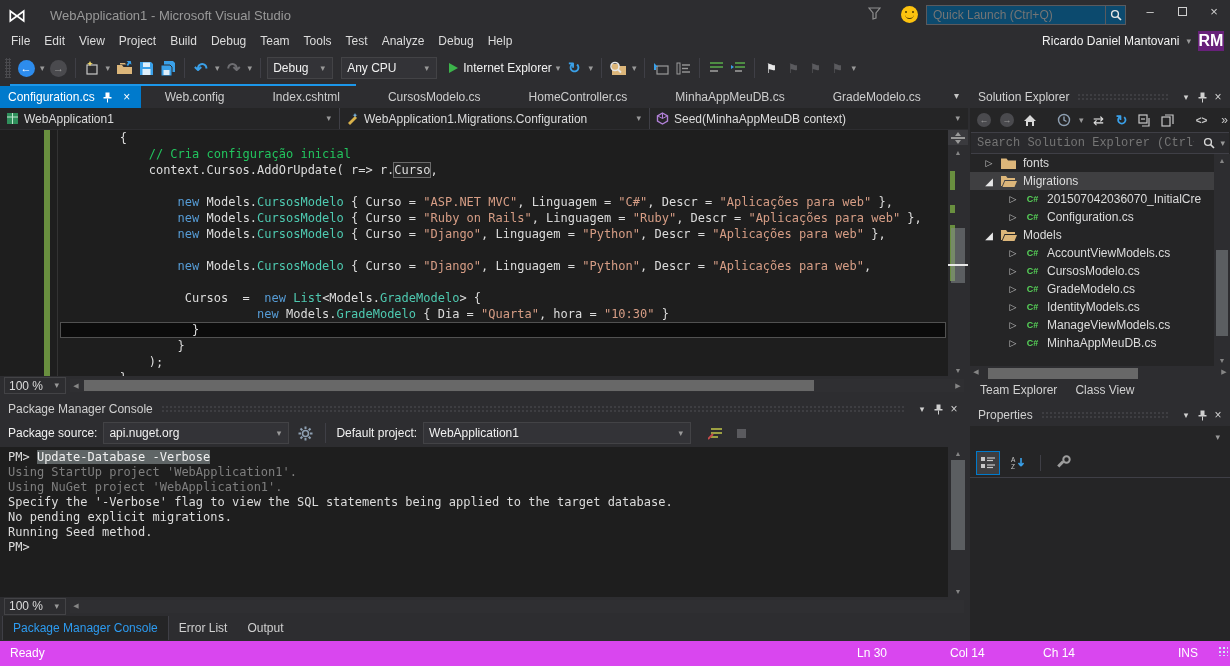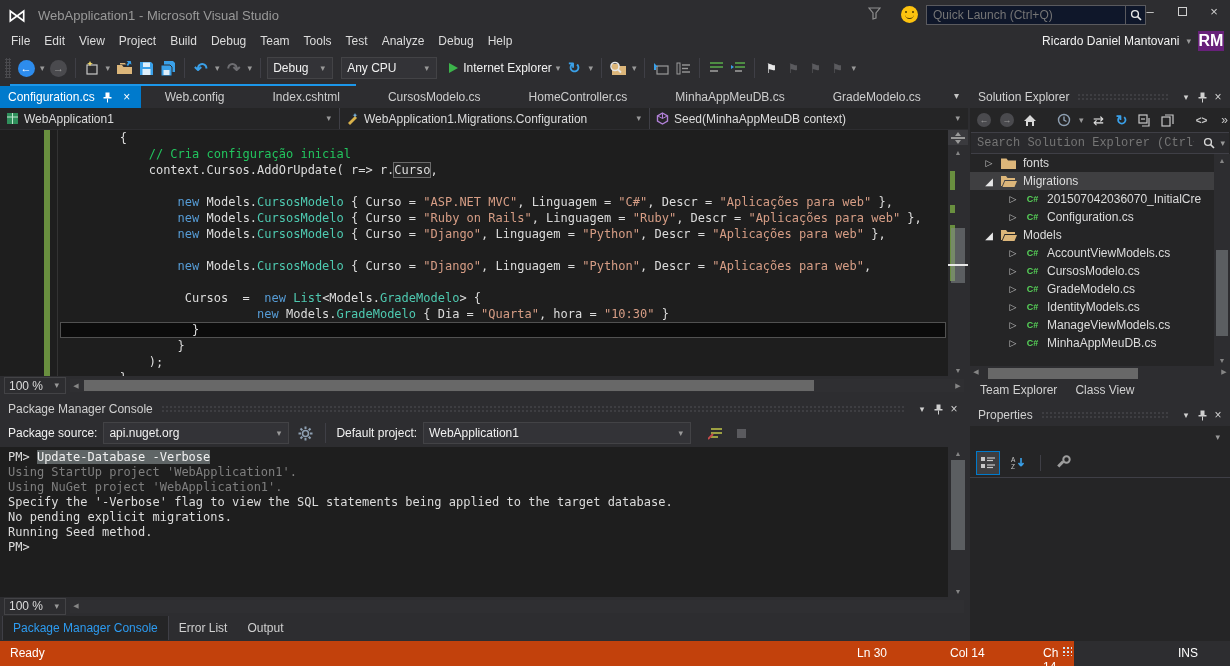--- a/index.html
+++ b/index.html
@@ -6,22 +6,22 @@
 html,body{width:1230px;height:666px;overflow:hidden}
 body{font-family:"Liberation Sans",sans-serif;font-size:12px;color:#f1f1f1;background:#2d2d30}
 #app{position:relative;width:1230px;height:666px;background:#2d2d30}
 .abs{position:absolute}
 .sep{width:1px;background:#3f3f46;height:20px;margin:0 4px}
 .caret{color:#999;font-size:9px;line-height:1;padding:0 2px}
 .ico{display:inline-flex;align-items:center;justify-content:center}
 
 .titlebar{left:0;top:0;width:1230px;height:30px;display:flex;align-items:center}
 .vslogo{width:34px;text-align:center;font-size:19px;color:#fff}
-.wtitle{color:#999;font-size:13px;margin-left:4px}
-.qlbox{position:absolute;left:926px;top:5px;width:220px;height:20px;background:#0f172a;border:1px solid #5a5a5e;display:flex;align-items:center}
+.wtitle{color:#999;font-size:13px;margin-left:16px}
+.qlbox{position:absolute;left:926px;top:5px;width:200px;height:20px;background:#0c4a6e;border:1px solid #5a5a5e;display:flex;align-items:center}
 .qlbox input{flex:1;background:transparent;border:0;outline:0;color:#999;font-family:"Liberation Sans",sans-serif;font-size:12px;padding:0 6px}
 .winbtn{width:32px;height:22px;display:flex;align-items:center;justify-content:center;color:#d0d0d0;font-size:13px}
 .maxglyph{width:9px;height:9px;border:1px solid #d0d0d0}
 .funnel{position:absolute;left:868px;top:7px}
 .smiley{position:absolute;left:901px;top:6px;width:17px;height:17px;border-radius:50%;background:#fdc30f;display:flex;align-items:center;justify-content:center}
 .smiley i{width:9px;height:5px;border-bottom:1.5px solid #4d3a00;border-radius:0 0 6px 6px;margin-top:3px}
 .smiley b{position:absolute;top:5px;width:2px;height:2px;background:#4d3a00;border-radius:50%}
 .smiley b.l{left:4px}.smiley b.r{right:4px}
 
 .menubar{left:0;top:30px;width:1230px;height:22px;display:flex;align-items:center;padding-left:4px}
@@ -106,21 +106,21 @@
 .tree-vscroll{position:absolute;right:0;top:0;width:16px;height:212px;background:#2d2d30}
 .se-hscroll{height:12px;margin:0;background:#2d2d30;display:flex;align-items:center}
 .se-tabs{height:24px;display:flex;align-items:center;gap:2px;background:#2d2d30;padding-left:2px}
 .se-tab{padding:4px 8px;color:#d0d0d0}
 .se-tab.active{background:#252526;color:#2d9bf0}
 .props-combo{height:22px;display:flex;align-items:center;justify-content:flex-end;padding-right:8px;background:#252526}
 .props-toolbar{height:30px;display:flex;align-items:center;gap:6px;padding-left:6px;background:#252526;border-bottom:1px solid #3f3f46}
 .pbtn{width:24px;height:24px;display:flex;align-items:center;justify-content:center}
 .pbtn.sel{border:1px solid #007acc;background:#3e3e40}
 
-.statusbar{left:0;top:641px;width:1074px;height:25px;background:#c2410c;color:#fff}
+.statusbar{left:0;top:641px;width:1230px;height:25px;background:#d946ef;color:#fff}
 .statusbar span{position:absolute;top:5px}
 .sgrip{position:absolute;right:2px;top:12px;width:10px;height:10px;background:radial-gradient(#cfe6f5 1px,transparent 1.2px);background-size:4px 4px}
 </style>
 </head>
 <body>
 
 <div id="app">
 
   <div class="abs titlebar">
     <span class="vslogo">⋈</span>

